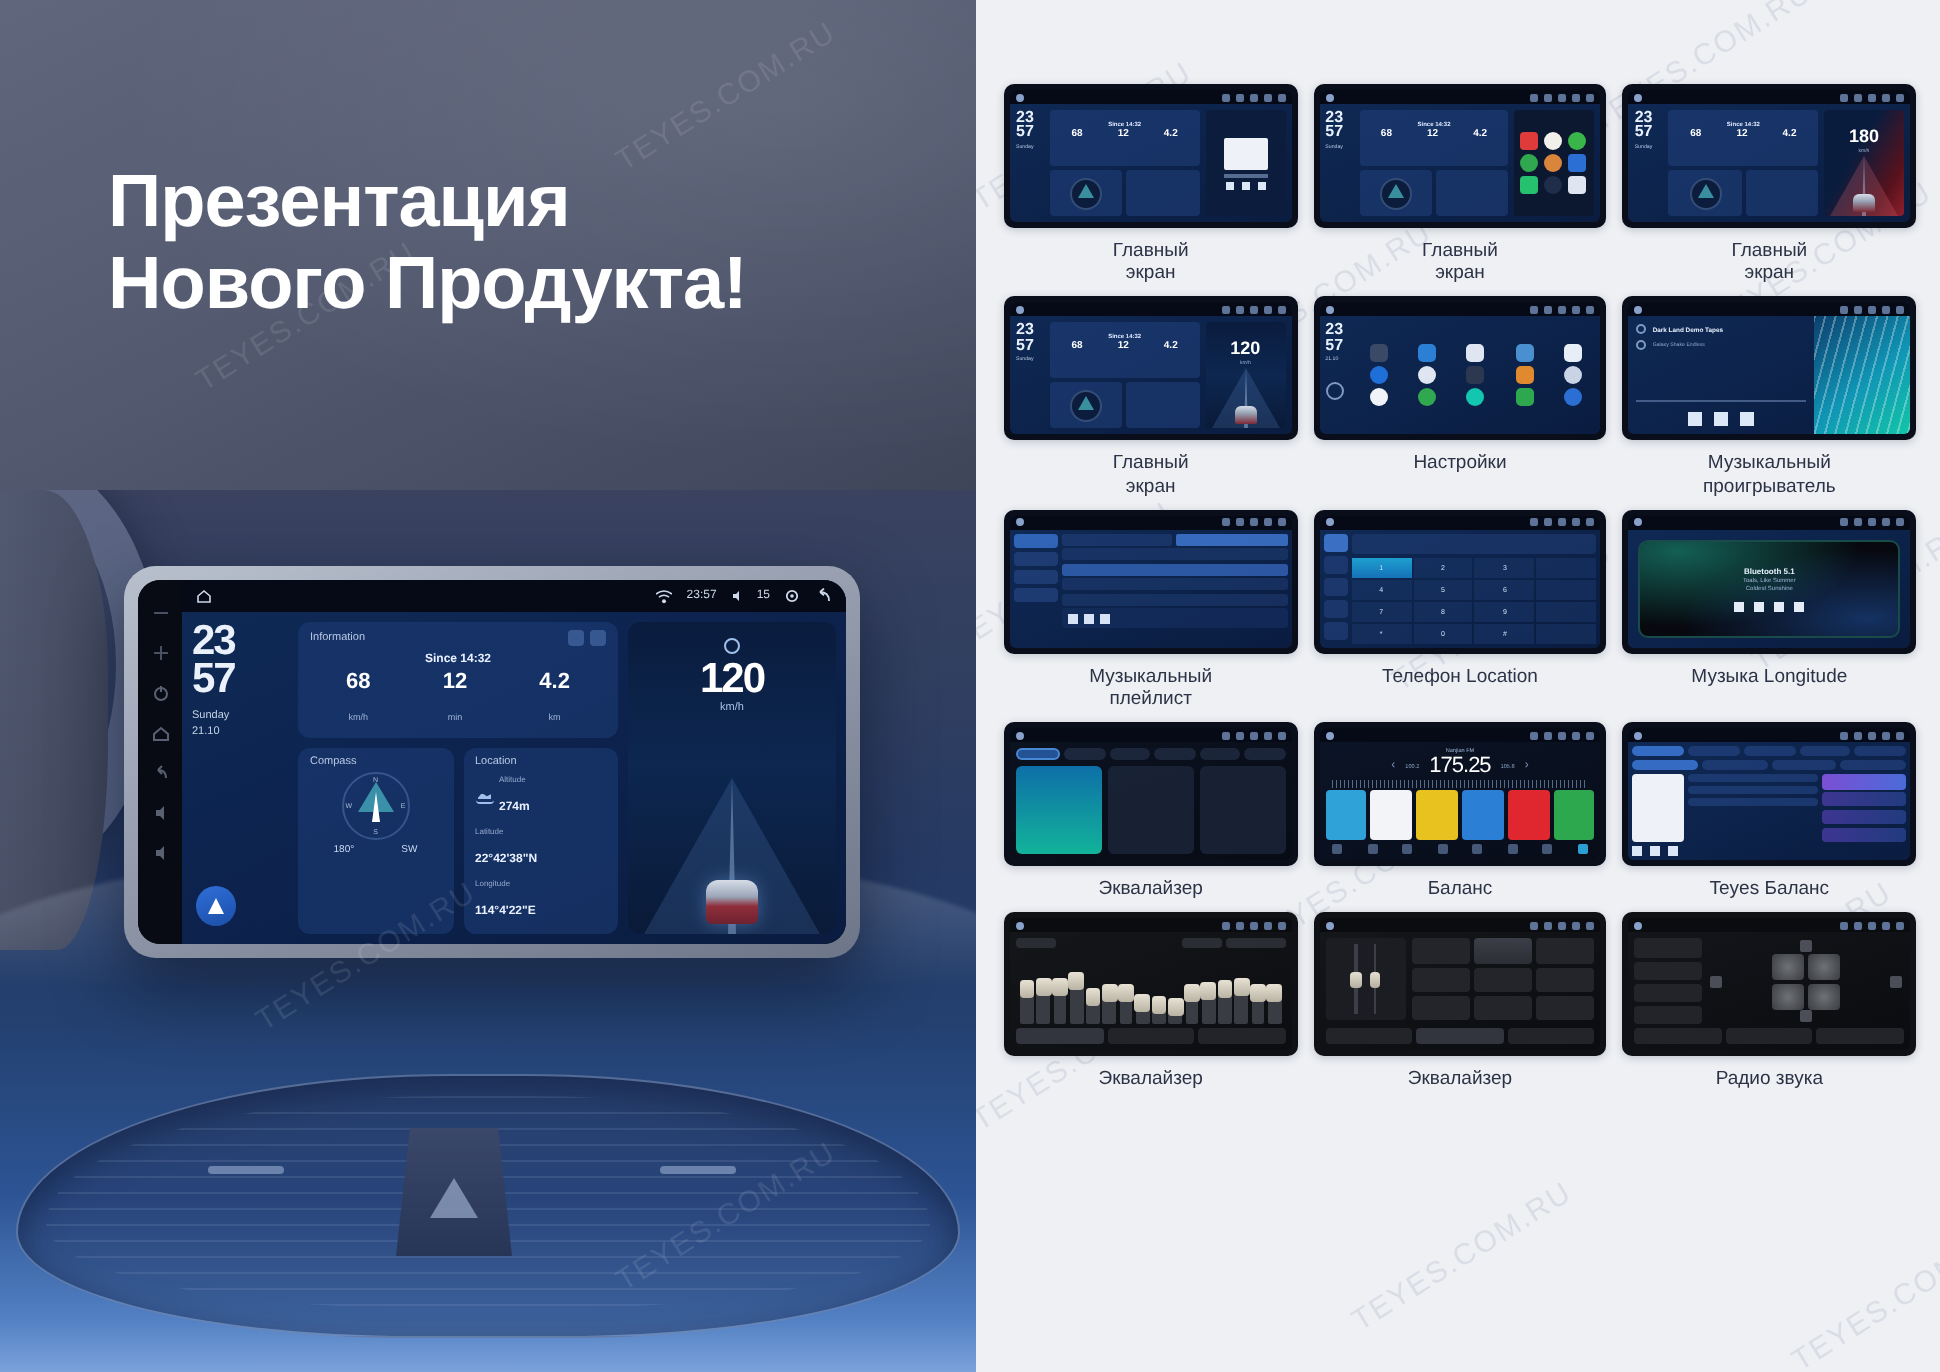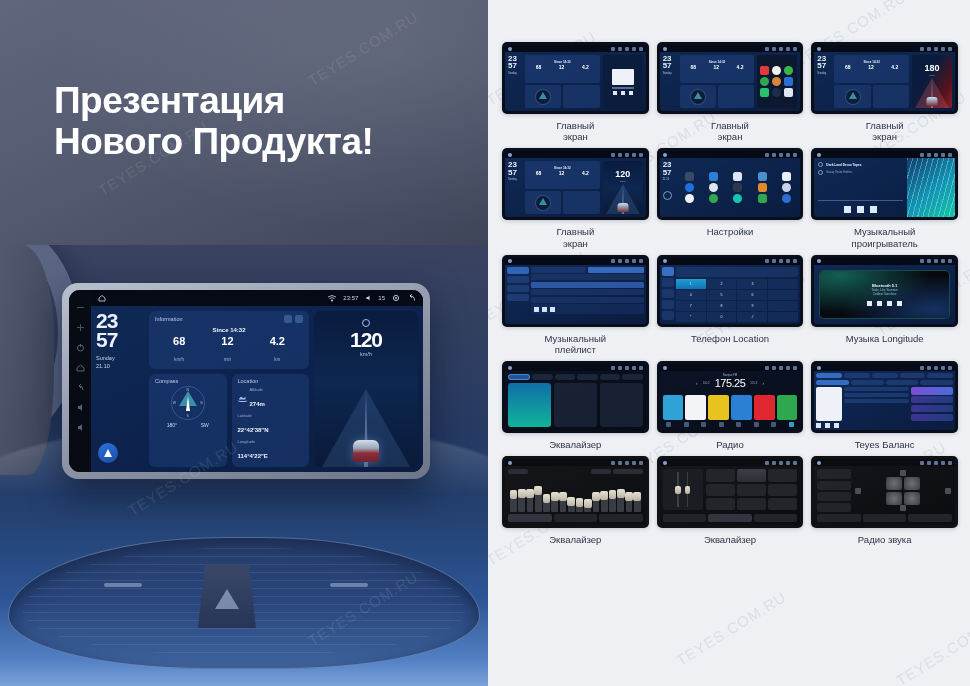--- a/index.html
+++ b/index.html
@@ -1109,21 +1109,21 @@
                 <i></i>
                 <i></i>
                 <i></i>
                 <i></i>
                 <i></i>
                 <i style="background:#2b9fd4"></i>
               </div>
         </div>
       </div>
         </div>
-      <div class="cap" style="white-space:pre-line">Радио</div>
+      <div class="cap" style="white-space:pre-line">Баланс</div>
     </div>
 
     <div class="cell">
       <div class="thumb">
           <div class="tscreen">
         <div class="tbar">
               <i class="first"></i>
               <i></i>
               <i></i>
               <i></i>

